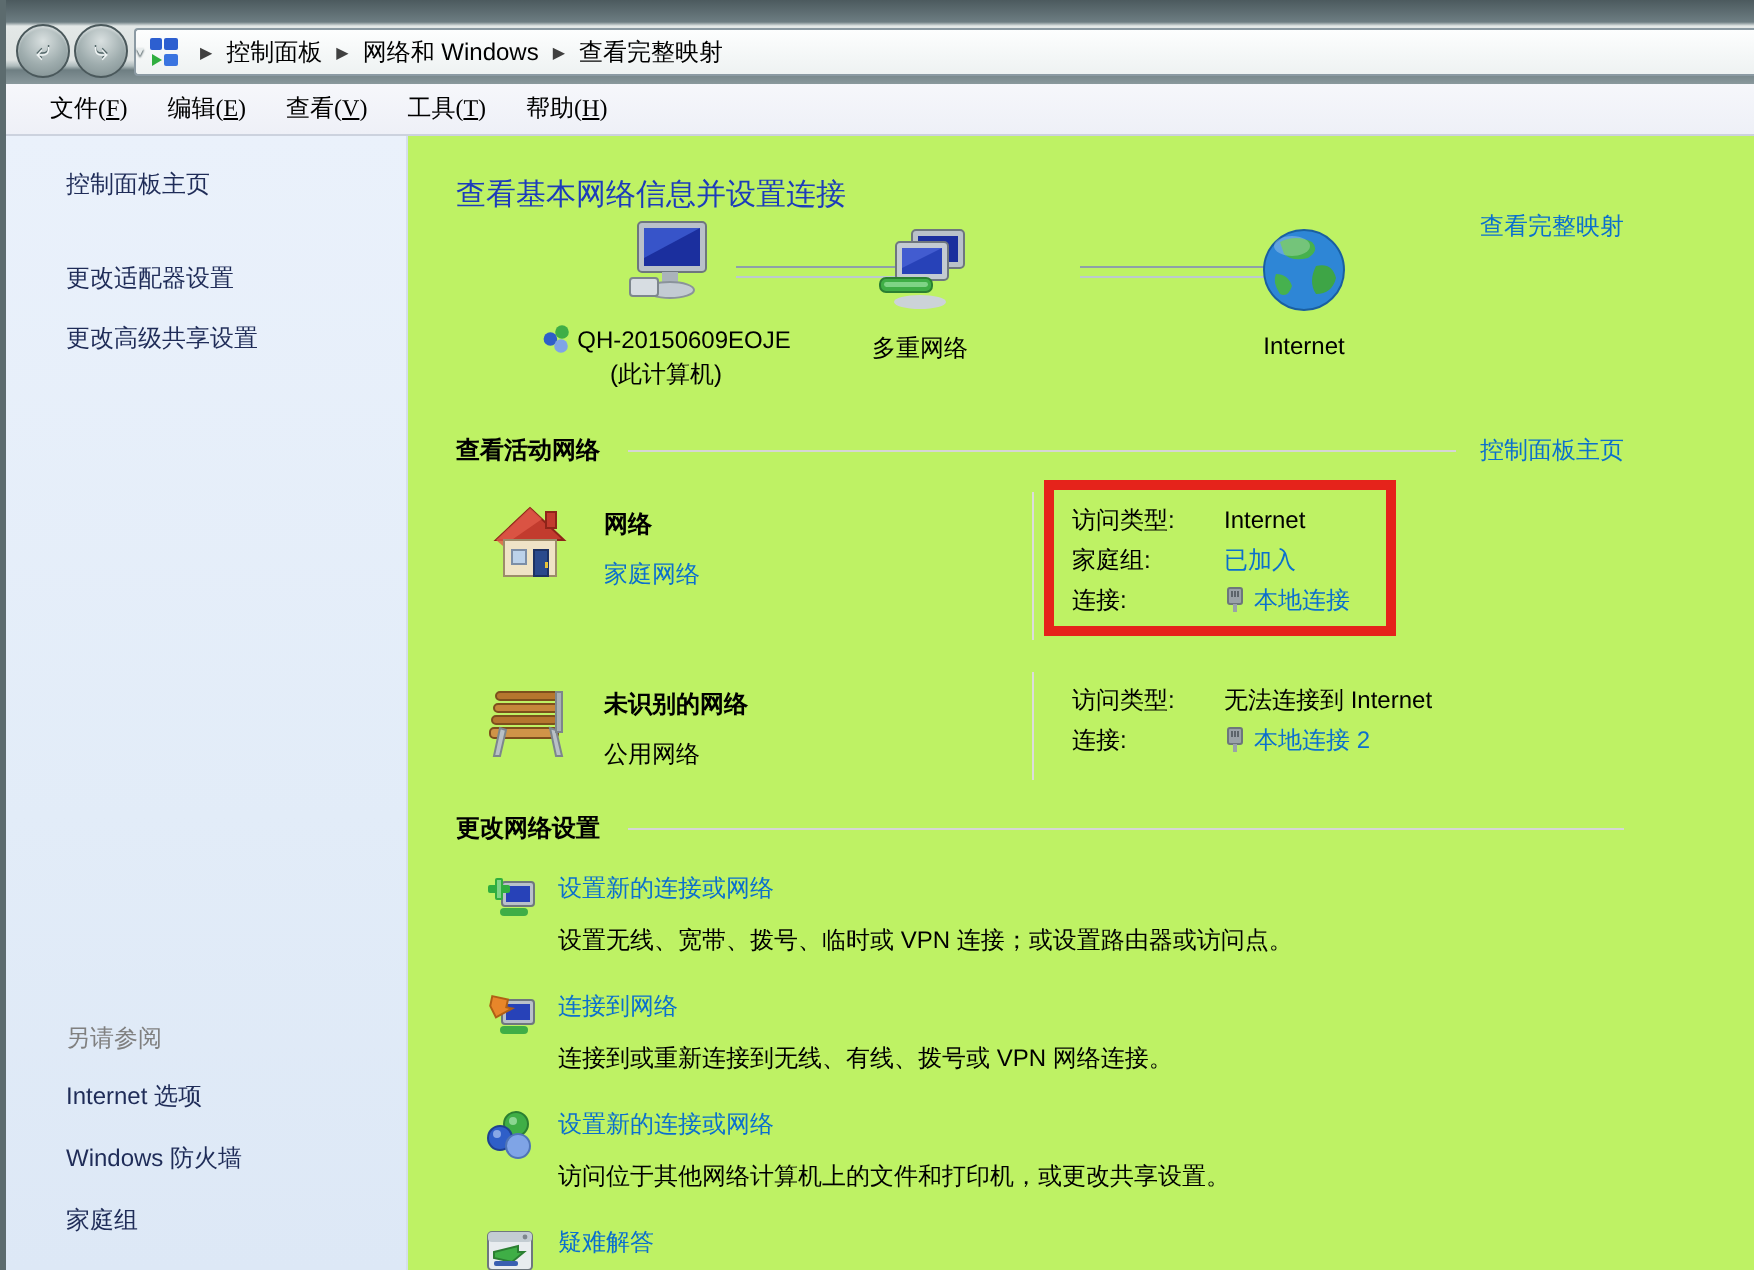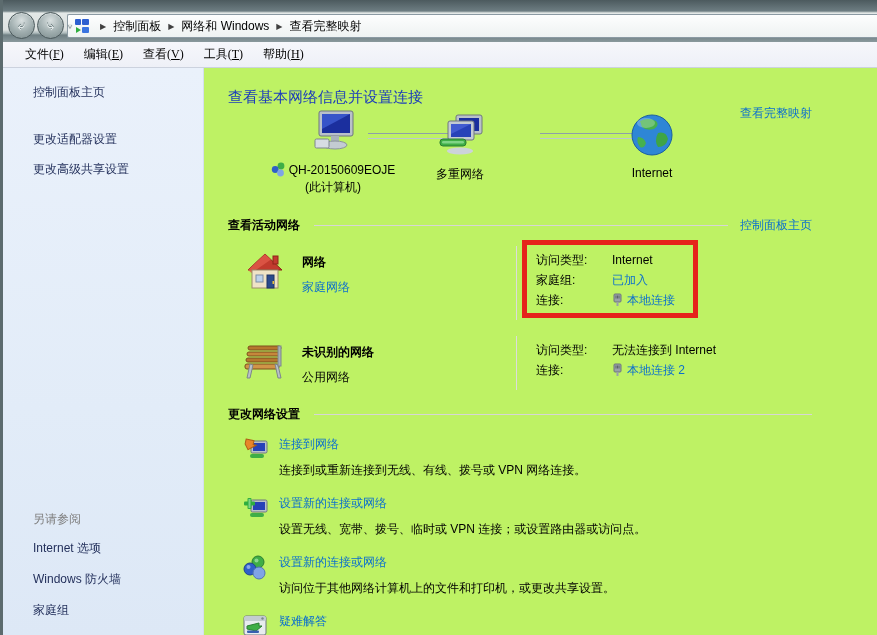--- a/index.html
+++ b/index.html
@@ -295,43 +295,43 @@
         <span class="section-title">更改网络设置</span>
         <span class="section-rule"></span>
       </div>
 
       <div class="setting-item">
         <div class="setting-icon">
           <svg width="27" height="27" viewBox="0 0 27 27">
             <rect x="9" y="5" width="16" height="12" rx="1.5" fill="#b9c1c9" stroke="#6e777e"></rect>
             <rect x="11" y="7" width="12" height="8" fill="#2742b8"></rect>
             <rect x="8" y="18" width="14" height="4" rx="2" fill="#3fae46"></rect>
-            <path d="M3 4 L11 4 L11 8 L14 8 L7 14 L3 9 Z" fill="#e8862a" stroke="#b05f14" transform="rotate(12 8 9)"></path>
+            <rect x="2" y="6.5" width="11" height="4" rx="1" fill="#2fae3f"></rect>
+            <rect x="5.5" y="3" width="4" height="11" rx="1" fill="#2fae3f"></rect>
+            <rect x="6.5" y="4" width="2" height="9" fill="#7fd486"></rect>
           </svg>
         </div>
         <div class="setting-text">
-          <div class="setting-link">连接到网络</div>
-          <div class="setting-desc">连接到或重新连接到无线、有线、拨号或 VPN 网络连接。</div>
+          <div class="setting-link">设置新的连接或网络</div>
+          <div class="setting-desc">设置无线、宽带、拨号、临时或 VPN 连接；或设置路由器或访问点。</div>
         </div>
       </div>
 
       <div class="setting-item">
         <div class="setting-icon">
           <svg width="27" height="27" viewBox="0 0 27 27">
             <rect x="9" y="5" width="16" height="12" rx="1.5" fill="#b9c1c9" stroke="#6e777e"></rect>
             <rect x="11" y="7" width="12" height="8" fill="#2742b8"></rect>
             <rect x="8" y="18" width="14" height="4" rx="2" fill="#3fae46"></rect>
-            <rect x="2" y="6.5" width="11" height="4" rx="1" fill="#2fae3f"></rect>
-            <rect x="5.5" y="3" width="4" height="11" rx="1" fill="#2fae3f"></rect>
-            <rect x="6.5" y="4" width="2" height="9" fill="#7fd486"></rect>
+            <path d="M3 4 L11 4 L11 8 L14 8 L7 14 L3 9 Z" fill="#e8862a" stroke="#b05f14" transform="rotate(12 8 9)"></path>
           </svg>
         </div>
         <div class="setting-text">
-          <div class="setting-link">设置新的连接或网络</div>
-          <div class="setting-desc">设置无线、宽带、拨号、临时或 VPN 连接；或设置路由器或访问点。</div>
+          <div class="setting-link">连接到网络</div>
+          <div class="setting-desc">连接到或重新连接到无线、有线、拨号或 VPN 网络连接。</div>
         </div>
       </div>
 
       <div class="setting-item">
         <div class="setting-icon">
           <svg width="27" height="27" viewBox="0 0 27 27">
             <circle cx="16" cy="8" r="6" fill="#3fae46" stroke="#2b7f32"></circle>
             <circle cx="8" cy="15" r="6" fill="#2f5fc8" stroke="#1f418f"></circle>
             <circle cx="17" cy="19" r="6" fill="#7fa4e6" stroke="#4f74b6"></circle>
             <circle cx="14.5" cy="6.5" r="2" fill="#9fe0a4" opacity="0.8"></circle>

